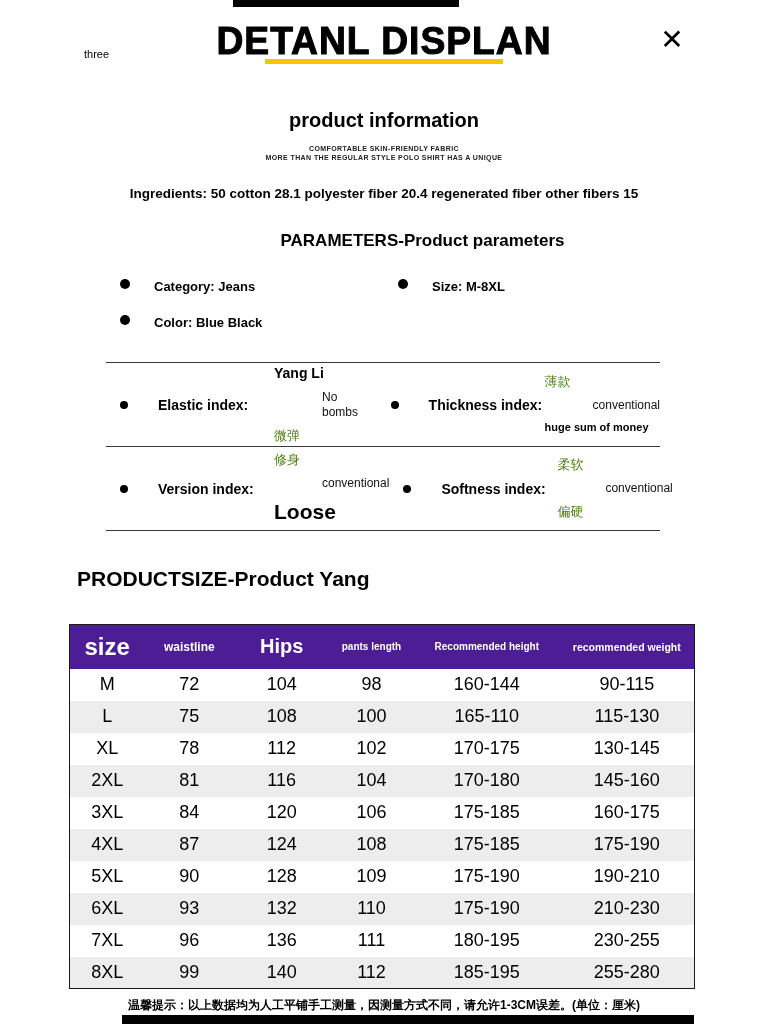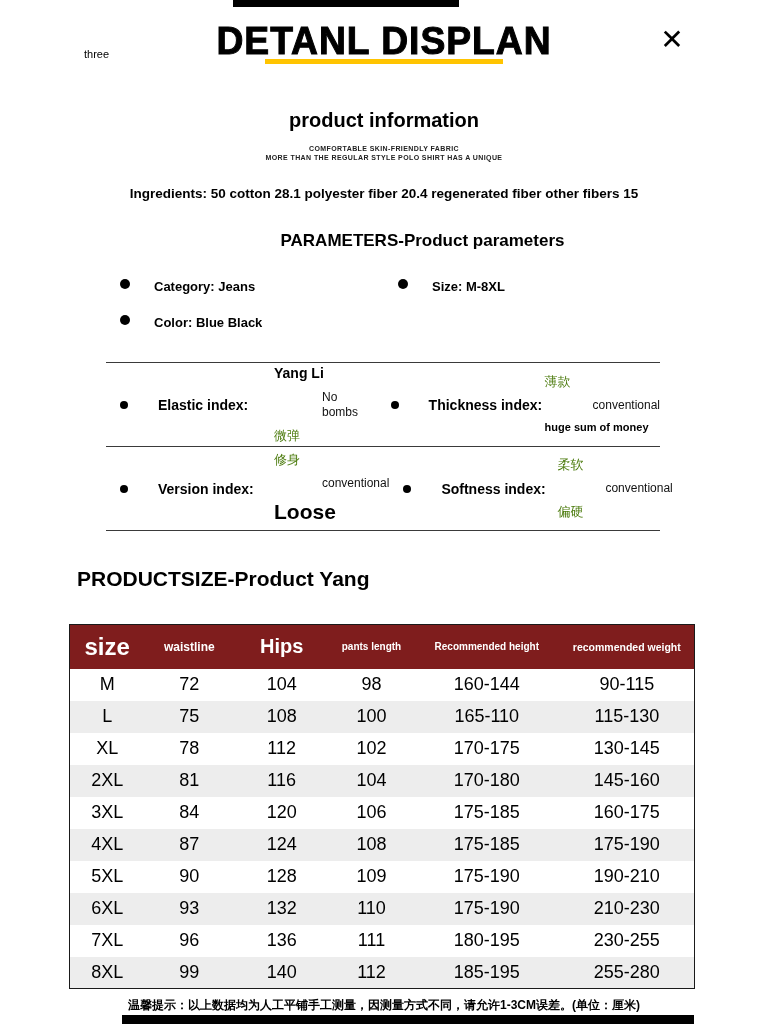--- a/index.html
+++ b/index.html
@@ -122,21 +122,21 @@
     font-size: 21px; font-weight: bold;
   }
   table.size-table {
     margin: 33px 0 0 69px;
     width: 626px;
     border-collapse: collapse;
     text-align: center;
     border: 1px solid #1a1a1a;
   }
   table.size-table thead tr {
-    background: #7f1d1d;
+    background: #4c1d95;
     color: #fff;
     height: 44px;
   }
   table.size-table th { font-weight: bold; vertical-align: middle; }
   .th-size   { font-size: 24px; }
   .th-waist  { font-size: 12px; }
   .th-hips   { font-size: 20px; }
   .th-pants  { font-size: 10px; }
   .th-height { font-size: 10px; }
   .th-weight { font-size: 10.5px; }

